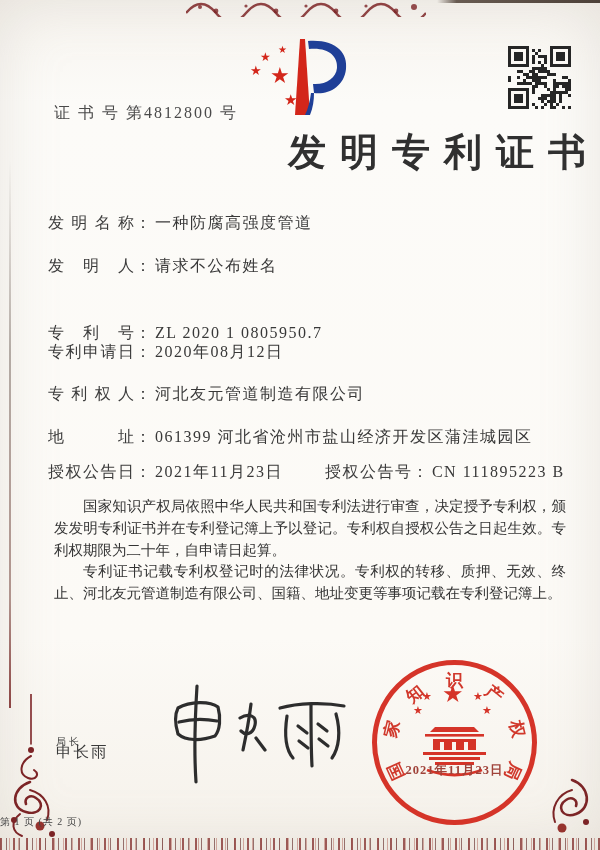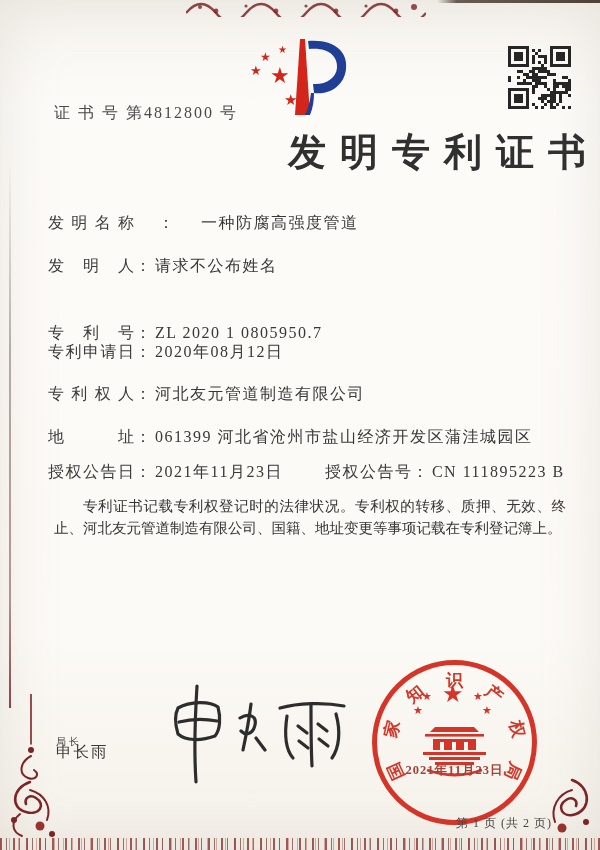--- a/index.html
+++ b/index.html
@@ -31,42 +31,42 @@
   .logo{position:absolute;left:248px;top:37px;width:104px;height:82px;}
   .qr{position:absolute;left:508px;top:46px;}
   .title{position:absolute;left:0;top:127px;width:600px;text-align:right;
     font-size:38px;font-weight:700;letter-spacing:14px;padding-left:14px;box-sizing:border-box;color:#303030;}
   
   .fields{position:absolute;left:48px;top:205px;width:520px;height:285px;font-size:16px;}
   .frow{position:absolute;left:0;display:flex;align-items:baseline;white-space:nowrap;}
   .frow .lab{display:inline-block;width:86px;text-align:justify;text-align-last:justify;color:#3c3c3c;}
   .frow .colon{margin:0 4px 0 1px;}
   .frow .val{letter-spacing:1.5px;color:#383838;}
-  .r0{top:8px;gap:23px;} .r1{top:51px;} .r2{top:94px;margin-top:24px;} .r3{top:137px;} .r4{top:179px;} .r5{top:222px;} .r6{top:257px;}
+  .r0{top:8px;} .r1{top:51px;} .r2{top:94px;margin-top:24px;} .r3{top:137px;} .r4{top:179px;} .r5{top:222px;} .r6{top:257px;}
   .pair2{margin-left:42px;display:flex;align-items:baseline;}
   
   .body-text{position:absolute;left:54px;top:496px;width:512px;font-size:14.5px;line-height:21.8px;color:#343434;text-align:justify;}
   .body-text p{margin:0;text-indent:2em;}
   
   .sig-title{position:absolute;left:56px;top:710px;font-size:10px;letter-spacing:3px;color:#3a3a3a;margin-top:25px;}
   .sig-name{position:absolute;left:56px;top:742px;font-size:15.5px;letter-spacing:2px;color:#3a3a3a;}
   .sig-hand{position:absolute;left:148px;top:678px;width:210px;height:112px;}
   
   .seal{position:absolute;left:372px;top:660px;width:165px;height:165px;opacity:.93;}
   .seal .ring{position:absolute;inset:0;border:5.5px solid #d3261a;border-radius:50%;box-sizing:border-box;}
   .seal .chars span{position:absolute;font-size:17px;font-weight:700;color:#ce2a1d;}
   .seal .emblem{position:absolute;left:37px;top:26px;width:91px;height:92px;}
   .seal .star{position:absolute;color:#d3261a;line-height:1;}
   .star-big{left:33px;top:-4px;font-size:24px;}
   .star-s1{left:13px;top:5px;font-size:11px;} .star-s2{left:64px;top:5px;font-size:11px;}
   .star-s3{left:4px;top:19px;font-size:11px;}  .star-s4{left:73px;top:19px;font-size:11px;}
   .seal .date{position:absolute;left:0;top:102px;width:100%;text-align:center;
     font-size:12.5px;font-weight:700;color:#99352c;letter-spacing:1px;}
   
-  .footer{position:absolute;left:0;top:815px;width:552px;text-align:right;font-size:12px;letter-spacing:1px;color:#454545;}
+  .footer{position:absolute;left:0;top:815px;width:552px;text-align:left;font-size:10px;letter-spacing:1px;color:#454545;}
 </style>
 </head>
 <body>
 
 <div class="page">
 
   <svg class="top-ornament" viewBox="0 0 240 17">
     <path d="M0 13 C10 1,20 1,30 13 S50 25,60 13 S80 1,90 13 S110 25,120 13 S140 1,150 13 S170 25,180 13 S200 1,210 13 S230 25,240 13" fill="none" stroke="#7c2426" stroke-width="2.4" opacity="0.85"></path>
     <g fill="#7c2426" opacity="0.8">
       <circle cx="30" cy="11" r="2.4"></circle>
@@ -289,20 +289,21 @@
       <span class="val">2021年11月23日</span>
       <span class="pair2">
         <span class="lab">授权公告号</span>
           <span class="colon">：</span>
         <span class="val">CN 111895223 B</span>
       </span>
     </div>
   </div>
 
   <div class="body-text">
+    <p>国家知识产权局依照中华人民共和国专利法进行审查，决定授予专利权，颁发发明专利证书并在专利登记簿上予以登记。专利权自授权公告之日起生效。专利权期限为二十年，自申请日起算。</p>
     <p>专利证书记载专利权登记时的法律状况。专利权的转移、质押、无效、终止、河北友元管道制造有限公司、国籍、地址变更等事项记载在专利登记簿上。</p>
   </div>
 
   <div class="sig-title">局长</div>
   <div class="sig-name">申长雨</div>
   <svg class="sig-hand" viewBox="0 0 210 112">
     <g stroke="#2d2d2d" stroke-width="3.2" fill="none" stroke-linecap="round" stroke-linejoin="round">
 
       <path d="M30 30 C42 23,62 23,70 29 C73 40,72 52,67 58 C53 63,38 63,30 56 C27 46,27 36,30 30 Z"></path>
       <path d="M49 8 C47 40,46 75,48 104"></path>

